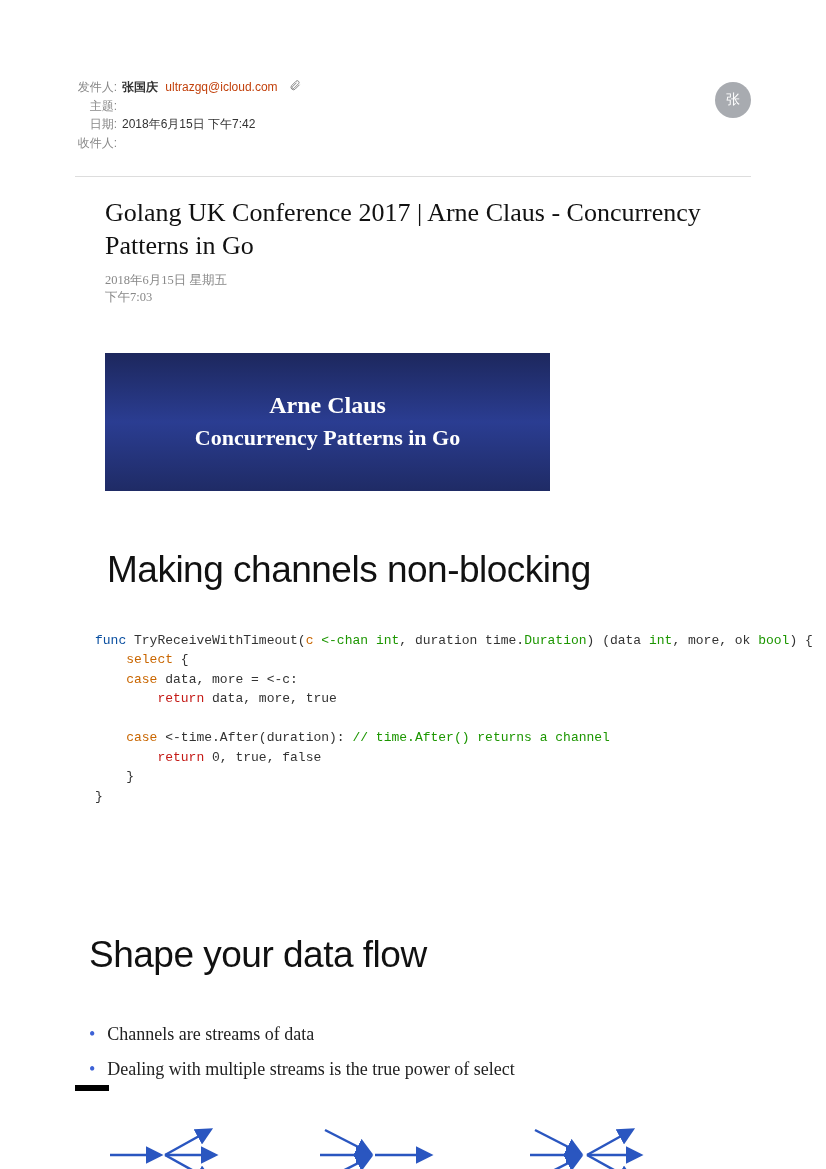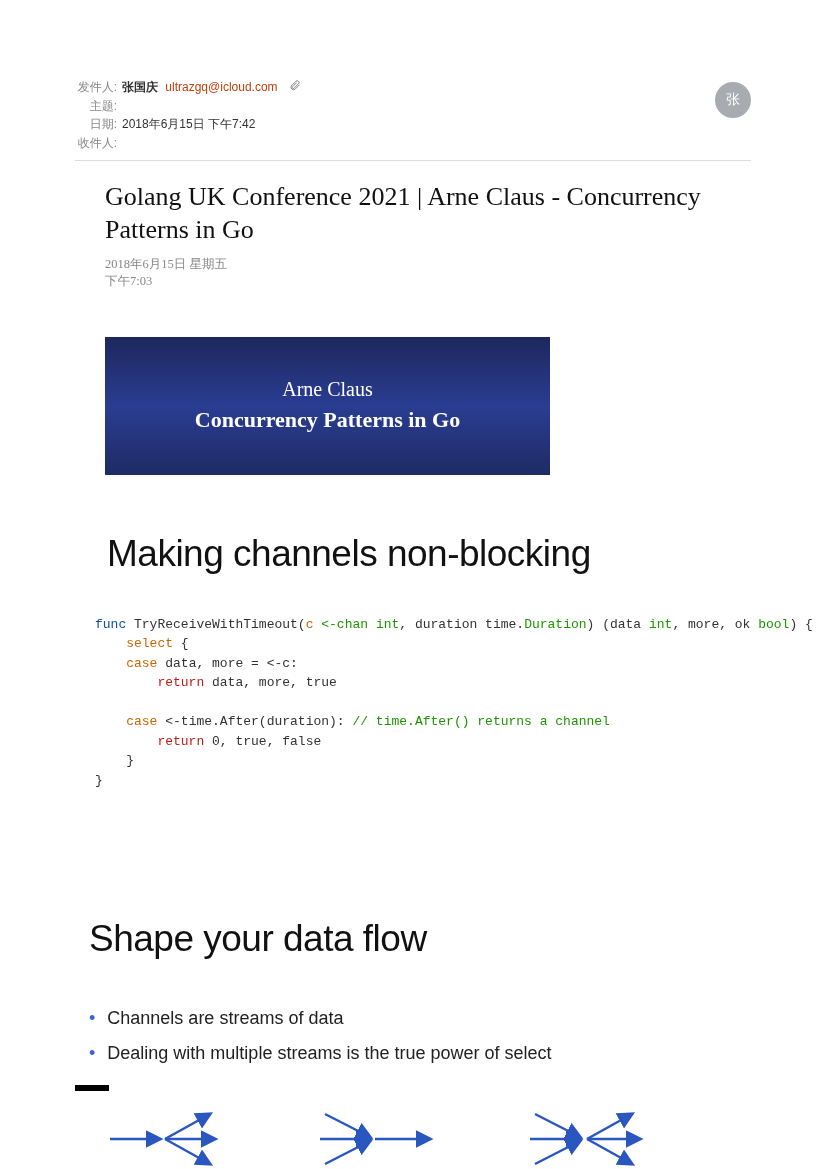--- a/index.html
+++ b/index.html
@@ -1,43 +1,43 @@
 <!DOCTYPE html>
 <html><head>
   <meta charset="utf-8">
   <style>
     * { margin: 0; padding: 0; box-sizing: border-box; }
     body { width: 826px; height: 1169px; background: #fff; font-family: "Helvetica Neue", Arial, sans-serif; position: relative; }
     .container { padding: 78px 75px 0 75px; }
-    .email-header { position: relative; border-bottom: 1px solid #ddd; padding-bottom: 8px; }
+    .email-header { position: relative; border-bottom: 1px solid #ddd; padding-bottom: 24px; }
     .header-row { display: flex; font-size: 12px; color: #333; line-height: 1.55; }
     .header-label { color: #888; width: 42px; text-align: right; margin-right: 5px; }
     .header-value { color: #333; }
     .header-value .name { font-weight: bold; margin-right: 4px; }
     .header-value .email { color: #c2410c; }
     .attach-icon { display: inline-block; margin-left: 8px; color: #888; }
     .avatar { position: absolute; right: 0; top: 4px; width: 36px; height: 36px; border-radius: 50%; background: #a8abb0; color: #fff; display: flex; align-items: center; justify-content: center; font-size: 14px; }
     .email-body { padding-top: 20px; }
     .title { font-family: Georgia, "Times New Roman", serif; font-size: 26px; line-height: 1.25; color: #111; padding: 0 30px; }
     .meta { font-family: Georgia, serif; font-size: 12.5px; color: #888; margin-top: 10px; padding: 0 30px; }
     .meta div { line-height: 1.3; }
     .slide1 { margin-top: 48px; margin-left: 30px; width: 445px; height: 138px; background: #2a3d8f; display: flex; flex-direction: column; align-items: center; justify-content: center; color: #fff; position: relative; overflow: hidden; }
     .slide1::before { content:""; position:absolute; inset:0; background: linear-gradient(180deg, rgba(20,25,60,.6), rgba(45,60,160,.15), rgba(20,25,60,.5)); }
-    .slide1 .line1 { font-family: Georgia, serif; font-size: 20px; font-weight: normal; position: relative; z-index:1; }
+    .slide1 .line1 { font-family: Georgia, serif; font-size: 24px; font-weight: bold; position: relative; z-index:1; }
     .slide1 .line2 { font-family: Georgia, serif; font-size: 22px; font-weight: bold; margin-top: 6px; position: relative; z-index:1; }
     .section-title { font-family: "Avenir Next", "Helvetica Neue", Arial, sans-serif; font-size: 37px; font-weight: 400; color: #111; margin-top: 58px; margin-left: 32px; letter-spacing: -0.5px; }
     .code { font-family: Liberation Mono, monospace; font-size: 13px; line-height: 1.5; margin-top: 40px; margin-left: 20px; white-space: pre; color: #333; }
     .kw-blue { color: #0a4fa0; }
     .kw-orange { color: #c96600; }
     .kw-red { color: #c41a16; }
     .kw-green { color: #1c9600; }
     .kw-comment { color: #1c9600; }
     .section-title2 { font-family: "Avenir Next", "Helvetica Neue", Arial, sans-serif; font-size: 37px; font-weight: 400; color: #111; margin-top: 128px; margin-left: 14px; letter-spacing: -0.5px; }
     .bullets { margin-top: 48px; margin-left: 14px; font-family: Arial, sans-serif; font-size: 18px; color: #222; }
-    .bullets li { list-style: none; display: flex; align-items: flex-start; margin-bottom: 14px; }
+    .bullets li { list-style: none; display: flex; align-items: flex-start; margin-bottom: 14px; font-family: Liberation Serif, serif; }
     .bullets li::before { content: "•"; color: #3d62d6; font-size: 18px; margin-right: 12px; }
     .diagrams { display: flex; margin-top: 40px; margin-left: 30px; gap: 90px; }
     .diagram { display: flex; flex-direction: column; align-items: center; }
     .diagram svg { width: 120px; height: 70px; }
     .black-bar { position: absolute; left: 75px; bottom: 78px; width: 34px; height: 6px; background: #000; }
   </style>
 </head>
 <body>
 
 <div class="container">
@@ -63,21 +63,21 @@
       <span class="header-value">2018年6月15日 下午7:42</span>
     </div>
     <div class="header-row">
       <span class="header-label">收件人:</span>
       <span class="header-value"></span>
     </div>
     <div class="avatar">张</div>
   </div>
 
   <div class="email-body">
-    <div class="title">Golang UK Conference 2021 | Arne Claus - Concurrency Patterns in Go</div>
+    <div class="title">Golang UK Conference 2017 | Arne Claus - Concurrency Patterns in Go</div>
     <div class="meta">
       <div>2018年6月15日 星期五</div>
       <div>下午7:03</div>
     </div>
 
     <div class="slide1">
       <div class="line1">Arne Claus</div>
       <div class="line2">Concurrency Patterns in Go</div>
     </div>
 

